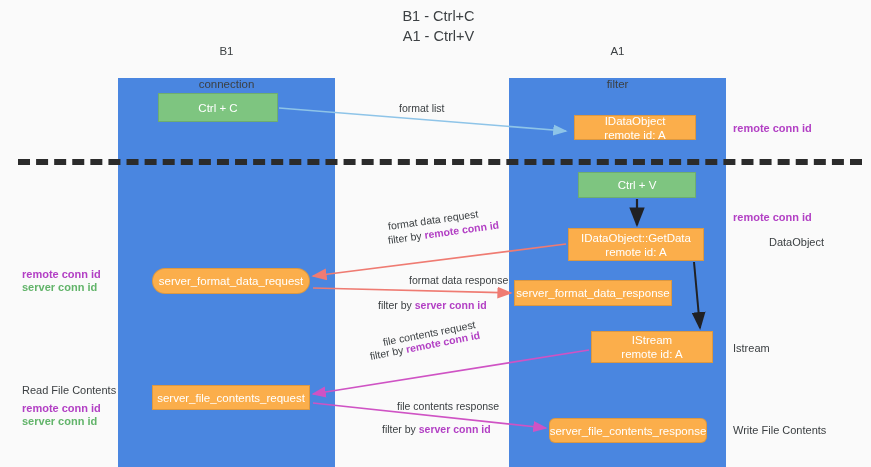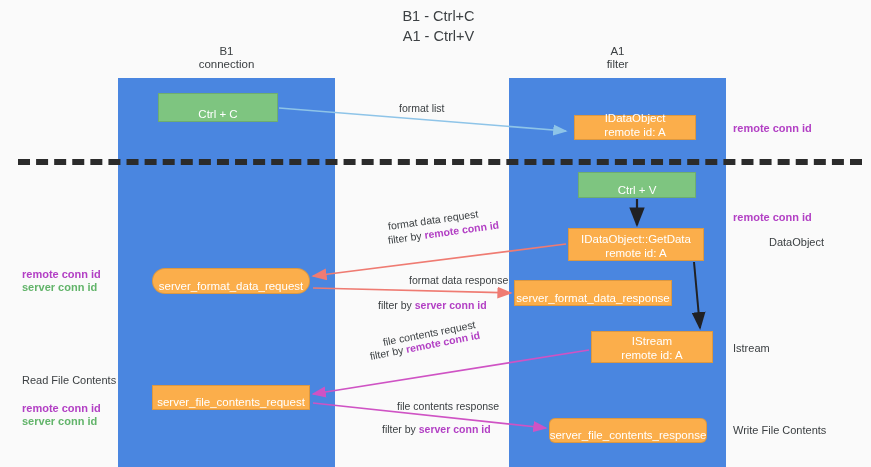--- a/index.html
+++ b/index.html
@@ -18,41 +18,41 @@
   #lane-b1{left:118px;top:78px;width:217px;height:389px;}
   #lane-a1{left:509px;top:78px;width:217px;height:389px;}
 
   
   .lane-head{
     position:absolute;text-align:center;width:217px;
     font-size:11.5px;line-height:13px;color:#3c4043;
   }
   #head-b1{left:118px;top:45px;}
   #head-a1{left:509px;top:45px;}
-  .lane-head .l2{display:block;}
+  .lane-head .l2{display:block;margin-top:20px;}
 
   
   #title{
     position:absolute;left:0;top:6px;width:871px;text-align:center;
     font-size:14.5px;line-height:20px;color:#3c4043;
   }
   #title span{display:block;padding-left:6px;}
 
   
   #divider{
     position:absolute;left:18px;top:159px;width:844px;height:0;
     border-top:6px dashed #2b2b2b;
   }
 
   
   .node{
     position:absolute;
     box-sizing:border-box;
     display:flex;flex-direction:column;
-    align-items:center;justify-content:flex-end;
+    align-items:center;justify-content:center;
     color:#ffffff;
     font-size:11.5px;line-height:14px;
     text-align:center;
     border:1px solid rgba(0,0,0,0.12);
   }
   .node .l2{display:block;}
   .orange{background:#fbae4b;}
   .green{background:#7ec580;}
 
   #n-ctrlc{left:158px;top:93px;width:120px;height:29px;}
@@ -71,21 +71,21 @@
   .greencol{color:#62b46a;font-weight:bold;}
   .dark{color:#3c4043;}
 
   #t-remote1{left:733px;top:122px;}
   #t-remote2{left:733px;top:211px;}
   #t-dataobject{left:733px;top:236px;padding-left:36px;}
   #t-istream{left:733px;top:342px;}
   #t-writefile{left:733px;top:424px;}
 
   #t-left-mid{left:22px;top:268px;}
-  #t-readfile{left:22px;top:374px;}
+  #t-readfile{left:22px;top:384px;}
   #t-left-bot{left:22px;top:402px;}
 
   .lbl{position:absolute;font-size:10.5px;line-height:13px;white-space:nowrap;}
   .lbl .dk{color:#3c4043;}
   .lbl .pp{color:#b23fc4;font-weight:bold;}
   .rot-a{transform:rotate(-8deg);transform-origin:left center;}
   .rot-b{transform:rotate(-11deg);transform-origin:left center;}
 
   #l-formatlist{left:399px;top:102px;}
   #l-fdreq{left:388px;top:220px;}

